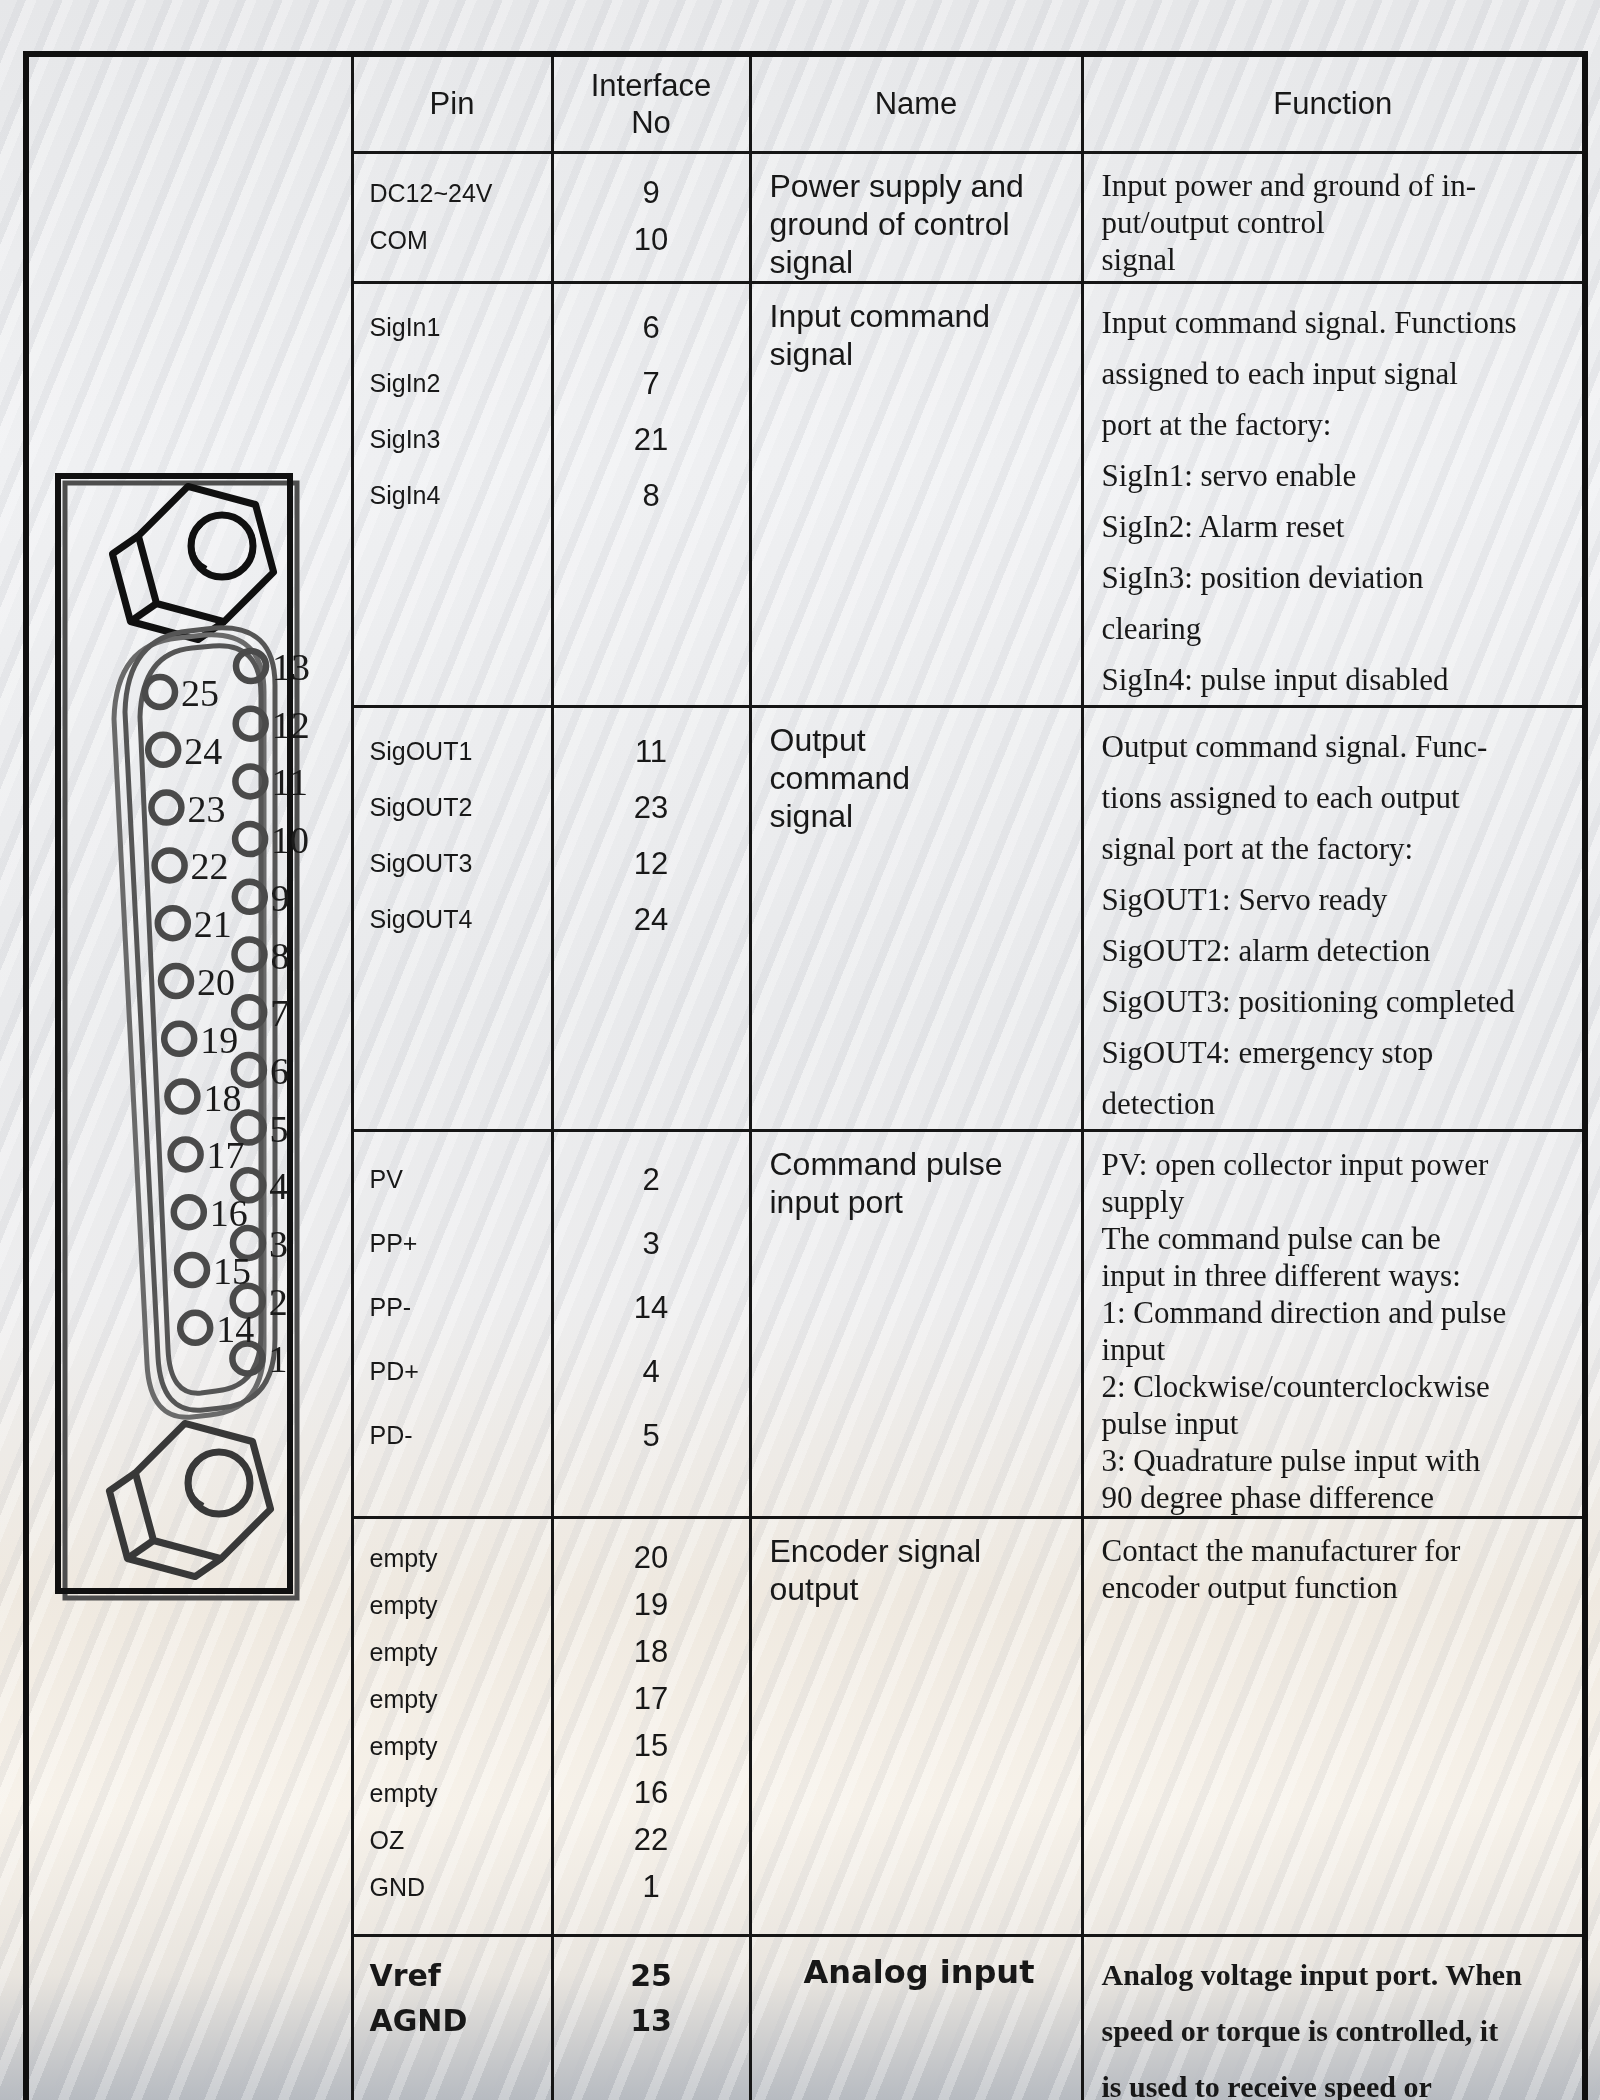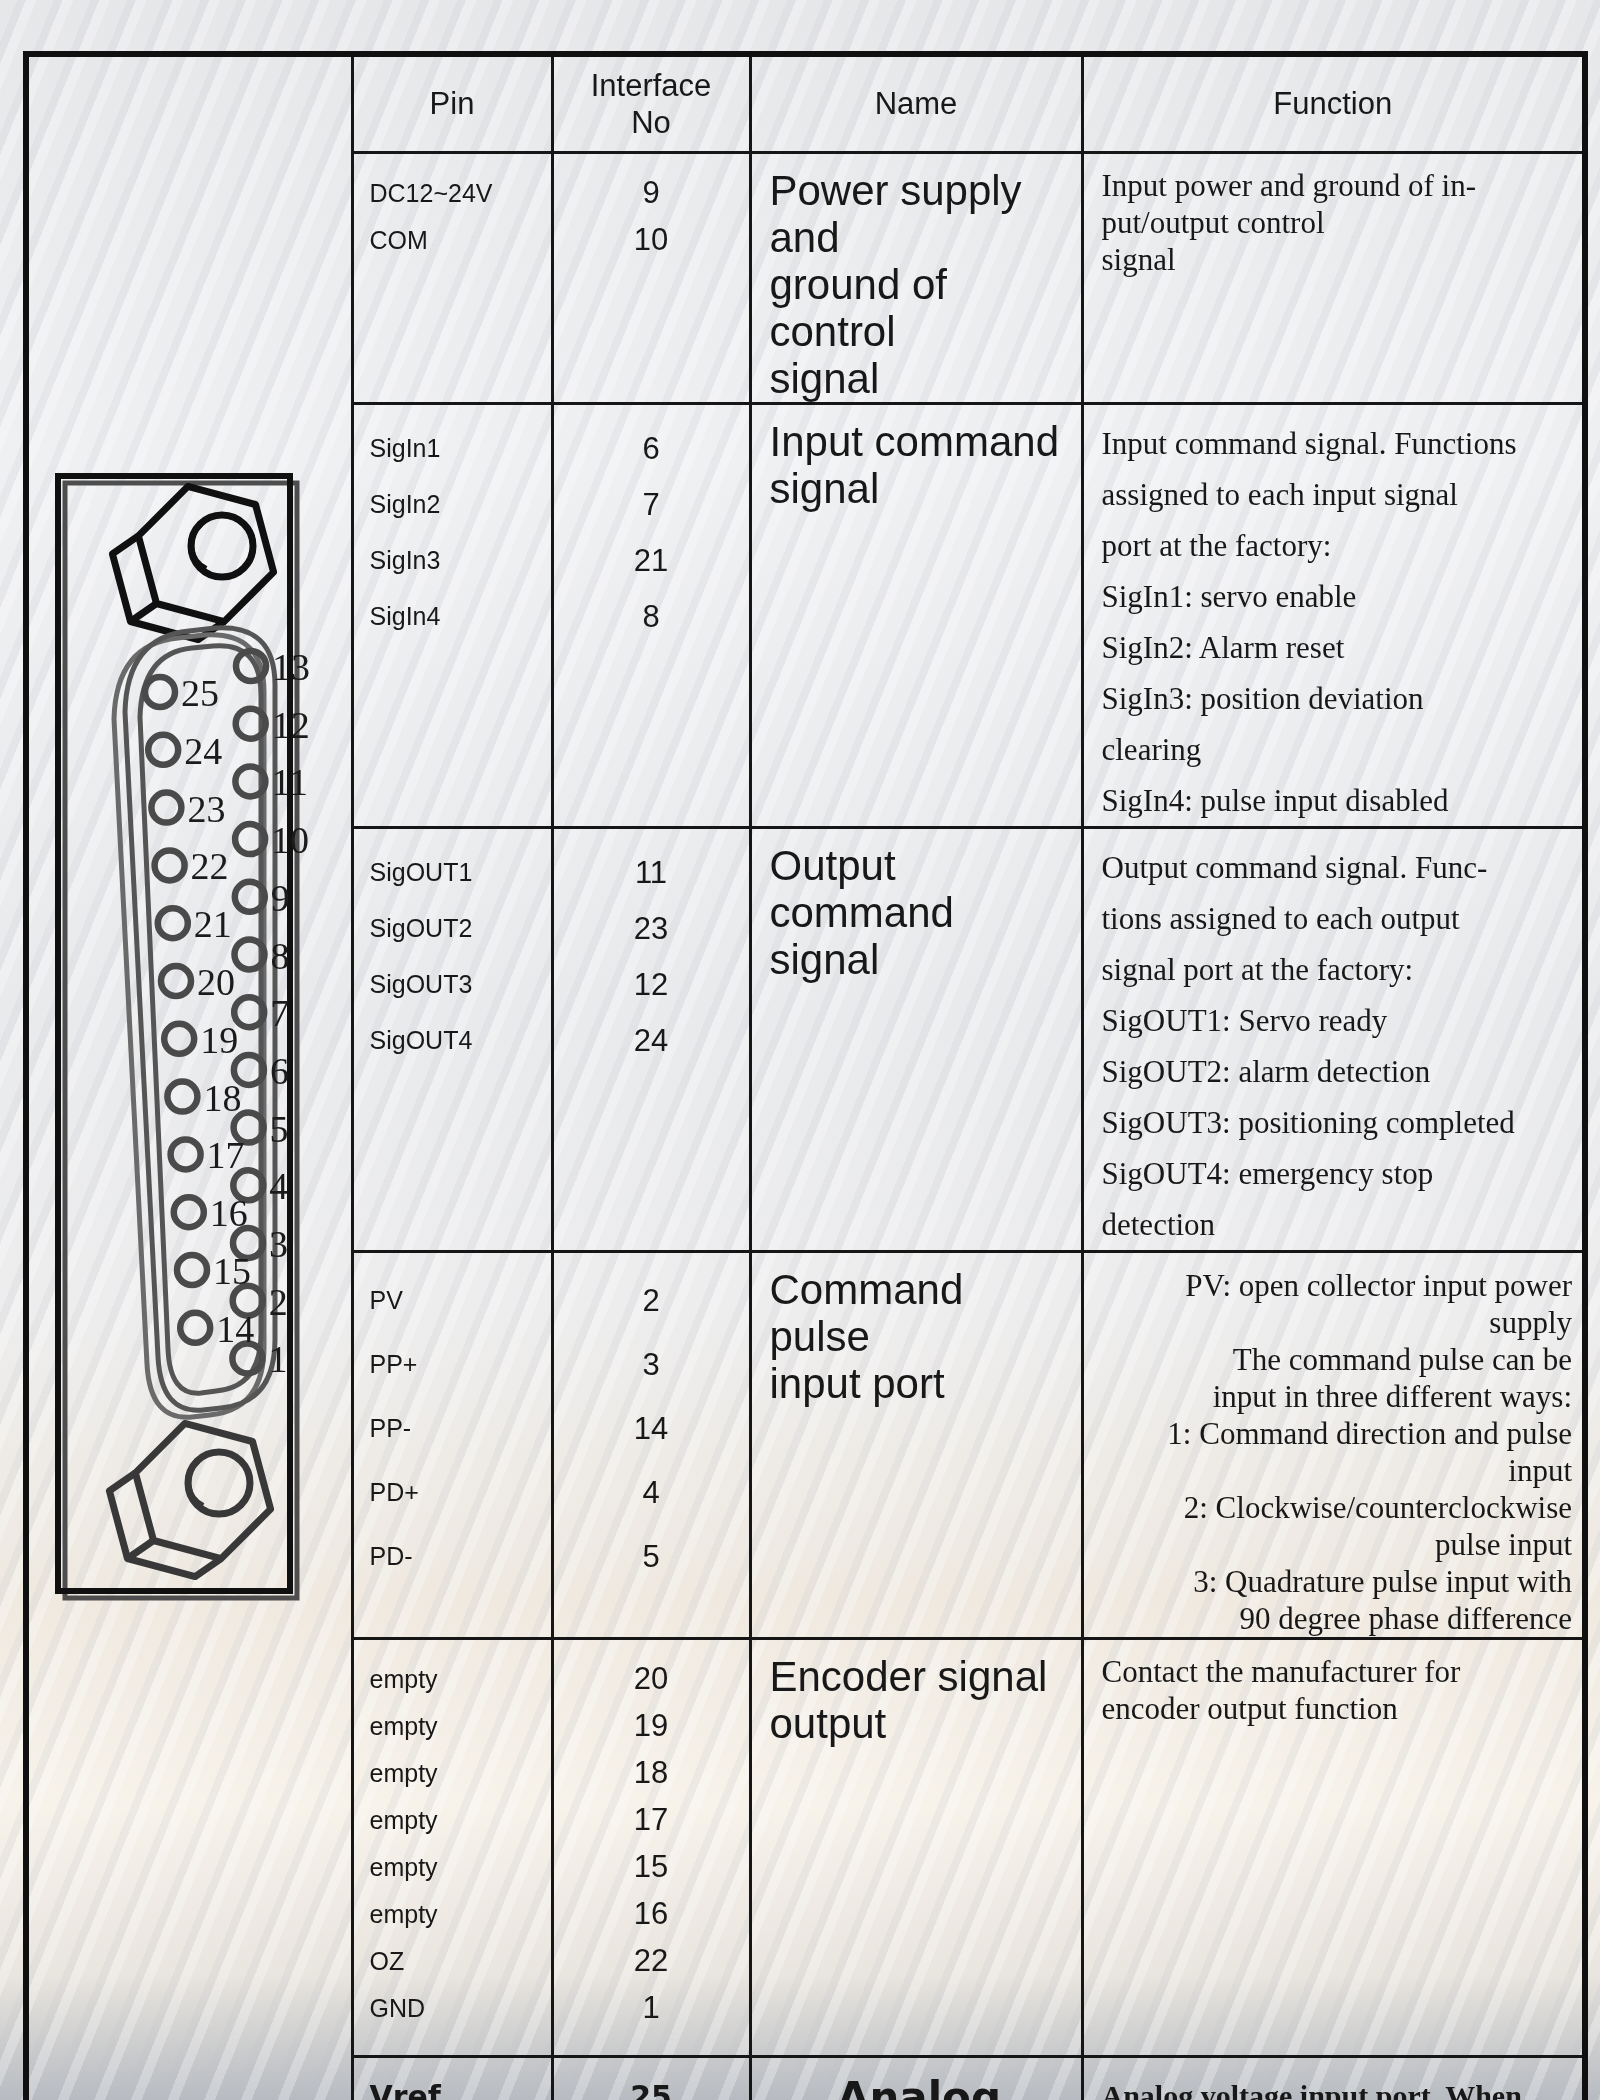--- a/index.html
+++ b/index.html
@@ -36,30 +36,30 @@
     font-weight:normal;font-size:31px;line-height:37px;
     text-align:center;vertical-align:middle;white-space:pre-line;
   }
   td.connector-cell{padding:0;vertical-align:top;}
   td.connector-cell svg{display:block;}
   .pins{padding:16px 0 0 16px;font-size:25px;}
   .nos{padding:16px 0 0 0;font-size:31px;}
   .stack{display:flex;flex-direction:column;}
   .stack-line{display:flex;align-items:center;}
   .nos .stack-line{justify-content:center;}
-  .name{font-size:42px;line-height:47px;padding:13px 12px 0 18px;white-space:pre-line;}
+  .name{font-size:32px;line-height:38px;padding:13px 12px 0 18px;white-space:pre-line;}
   .func{font-size:31px;line-height:37px;padding:13px 10px 0 18px;white-space:pre-line;font-family:Liberation Serif, serif;}
   tr.r1 .stack-line{height:47px;}
   tr.r2 .stack-line{height:56px;}
   tr.r3 .stack-line{height:56px;}
   tr.r4 .stack-line{height:64px;}
   tr.r5 .stack-line{height:47px;}
   tr.r6 .stack-line{height:45px;}
   tr.r2 .func,tr.r3 .func{line-height:51px;}
-  tr.r4 .func{line-height:37px;padding-top:14px;text-align:right;}
+  tr.r4 .func{line-height:37px;padding-top:14px;}
   tr.r6{font-family:"DejaVu Sans",sans-serif;font-weight:bold;}
   tr.r6 .pins,tr.r6 .nos{font-size:30px;}
   tr.r6 .name{text-align:center;padding-top:16px;}
   tr.r6 .func{font-size:30px;line-height:56px;padding-top:10px;}
 </style>
 </head>
 <body>
 
 <div class="page">
   <table class="pin-table">

